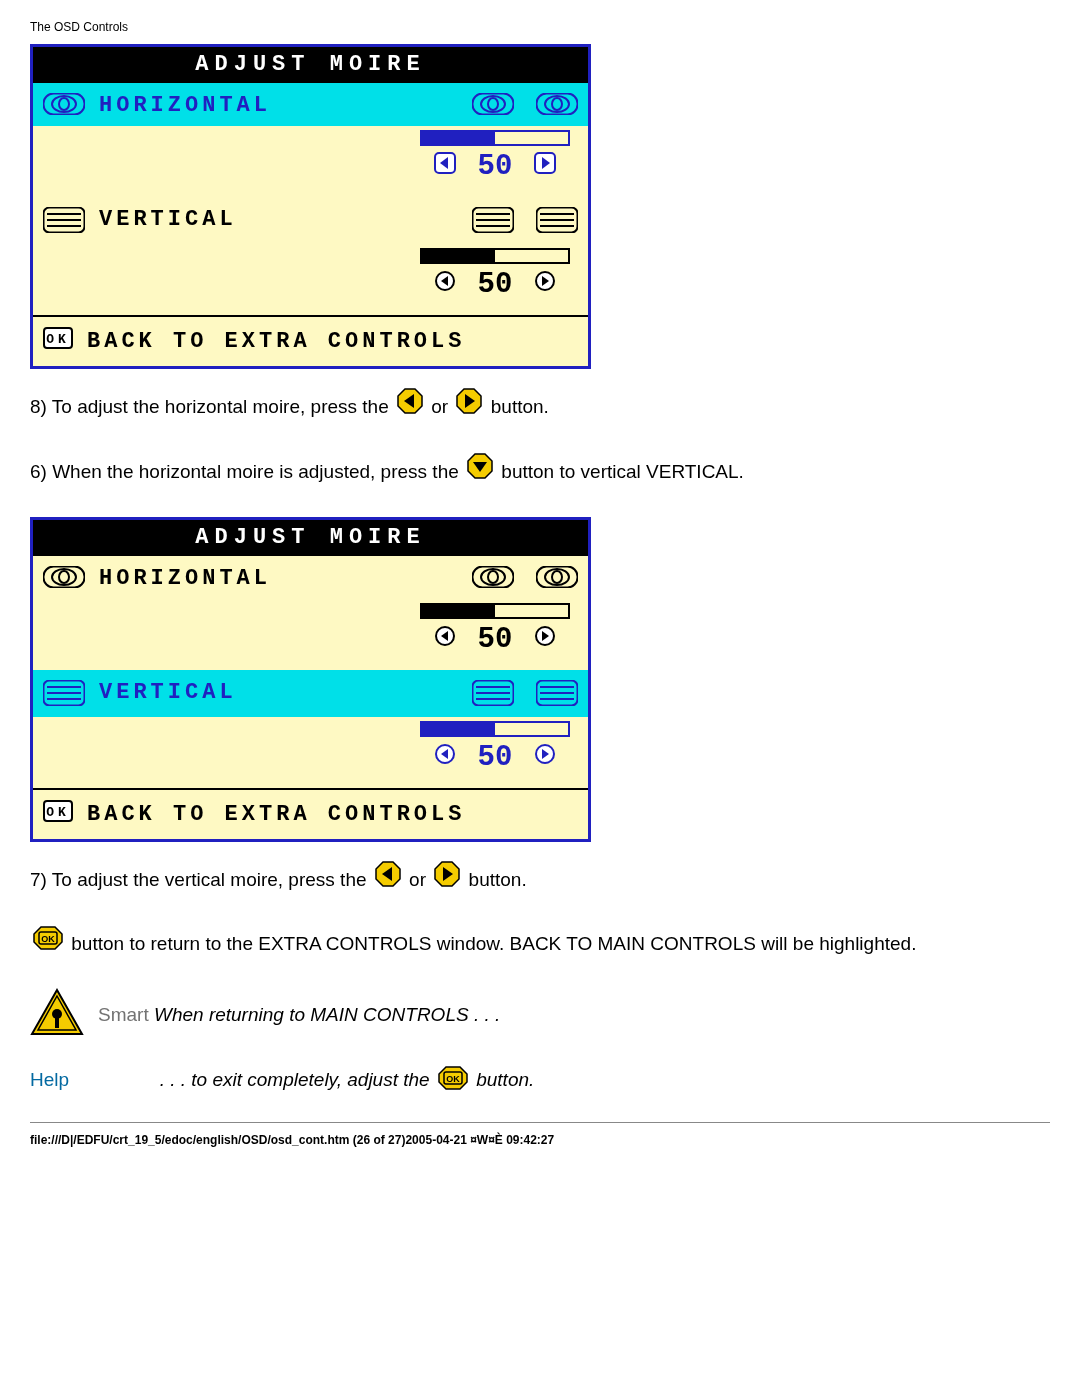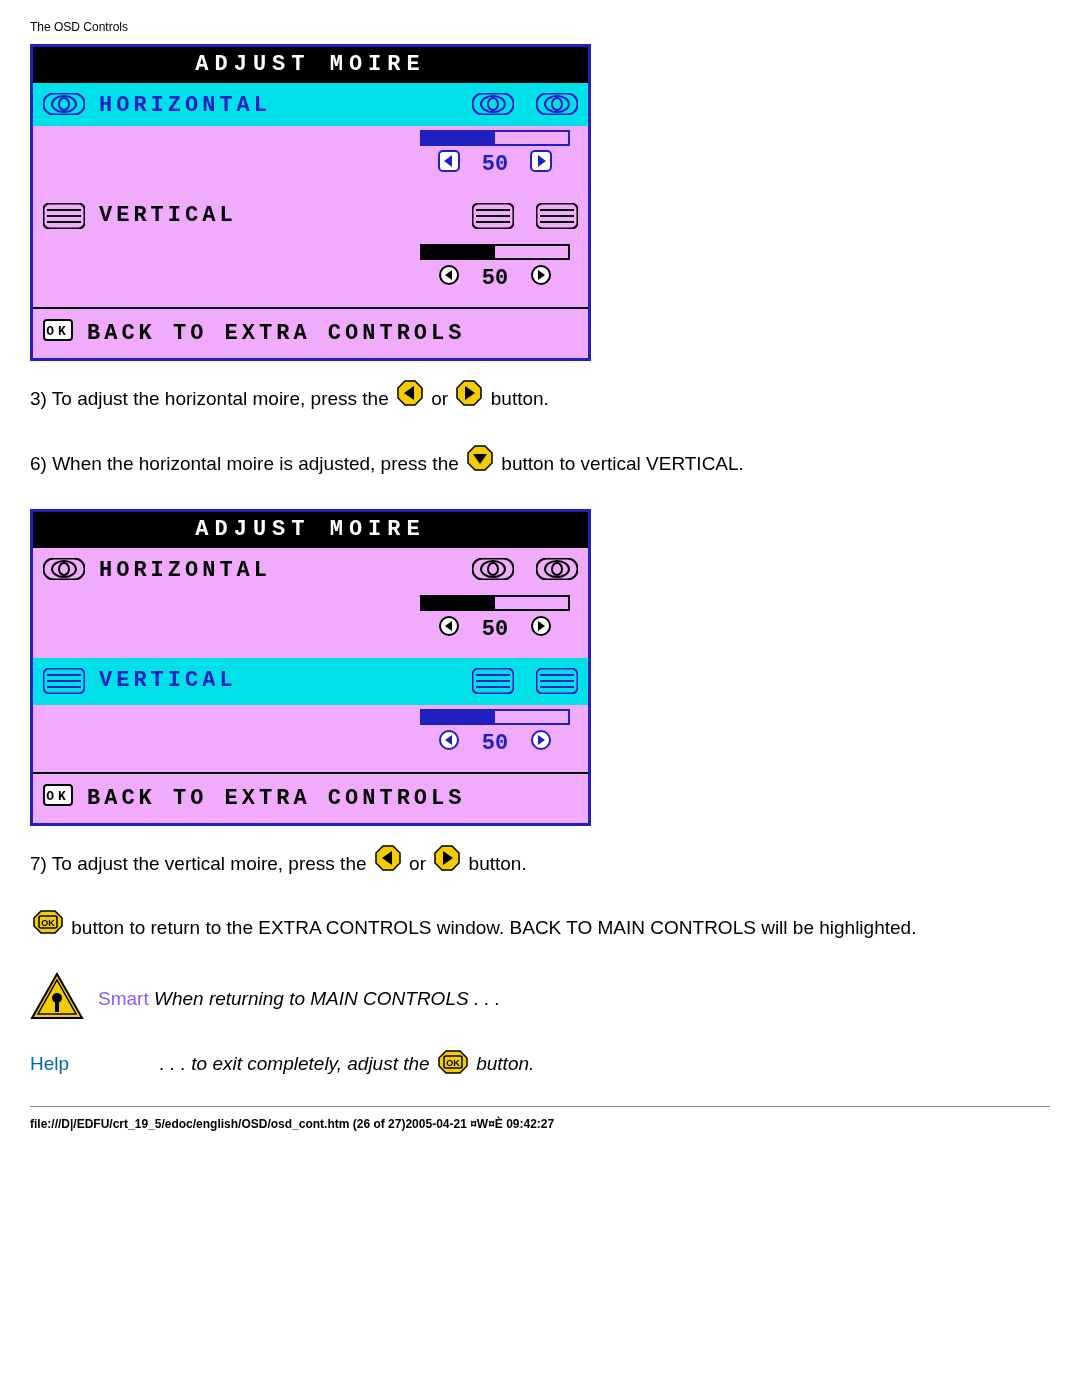--- a/index.html
+++ b/index.html
@@ -10,21 +10,21 @@
     color: #000;
     background: #fff;
   }
   .page-header {
     font-size: 12px;
     margin-bottom: 10px;
   }
   .osd-box {
     width: 555px;
     border: 3px solid #2020c0;
-    background: #f0abfc;
+    background: #fef9c3;
     margin-bottom: 18px;
   }
   .osd-title {
     background: #000;
     color: #fff;
     font-family: "Courier New", monospace;
     font-weight: bold;
     letter-spacing: 6px;
     font-size: 22px;
     text-align: center;
@@ -86,21 +86,21 @@
   }
   .bar-fill.blue {
     background: #2020c0;
   }
   .val-row {
     display: flex;
     align-items: center;
     gap: 22px;
     font-family: "Courier New", monospace;
     font-weight: bold;
-    font-size: 22px;
+    font-size: 29px;
   }
   .val-row.blue { color: #2020c0; }
   .osd-footer {
     border-top: 2px solid #000;
   }
   .osd-footer-inner {
     display: flex;
     align-items: center;
     gap: 14px;
     padding: 10px 10px;
@@ -122,21 +122,21 @@
     display: inline-block;
     vertical-align: middle;
   }
   .smart-help {
     display: flex;
     align-items: flex-start;
     gap: 14px;
     margin-top: 22px;
   }
   .smart-label {
-    color: #8b5cf6;
+    color: #737373;
     font-style: normal;
     font-weight: normal;
   }
   .help-label {
     color: #0369a1;
     font-style: normal;
   }
   hr {
     margin-top: 26px;
     border: none;
@@ -303,21 +303,21 @@
             <rect x="1" y="1" width="28" height="20" rx="3" fill="#fff" stroke="#000" stroke-width="2"></rect>
             <text x="15" y="16" text-anchor="middle" font-family="Courier New" font-size="13" font-weight="bold" fill="#000">OK</text>
           </svg>
       </span>
       <span>BACK TO EXTRA CONTROLS</span>
     </div>
   </div>
 </div>
 
 <div class="step inline-text">
-  <span>3) To adjust the horizontal moire, press the </span>
+  <span>8) To adjust the horizontal moire, press the </span>
   <span class="octa">
     <svg width="28" height="28" viewBox="0 0 28 28">
         <polygon points="9,2 19,2 26,9 26,19 19,26 9,26 2,19 2,9" fill="#f5cc00" stroke="#000" stroke-width="1.5"></polygon>
         <polygon points="18,7 18,21 8,14" fill="#000"></polygon>
       </svg>
   </span>
   <span> or </span>
   <span class="octa">
     <svg width="28" height="28" viewBox="0 0 28 28">
         <polygon points="9,2 19,2 26,9 26,19 19,26 9,26 2,19 2,9" fill="#f5cc00" stroke="#000" stroke-width="1.5"></polygon>

